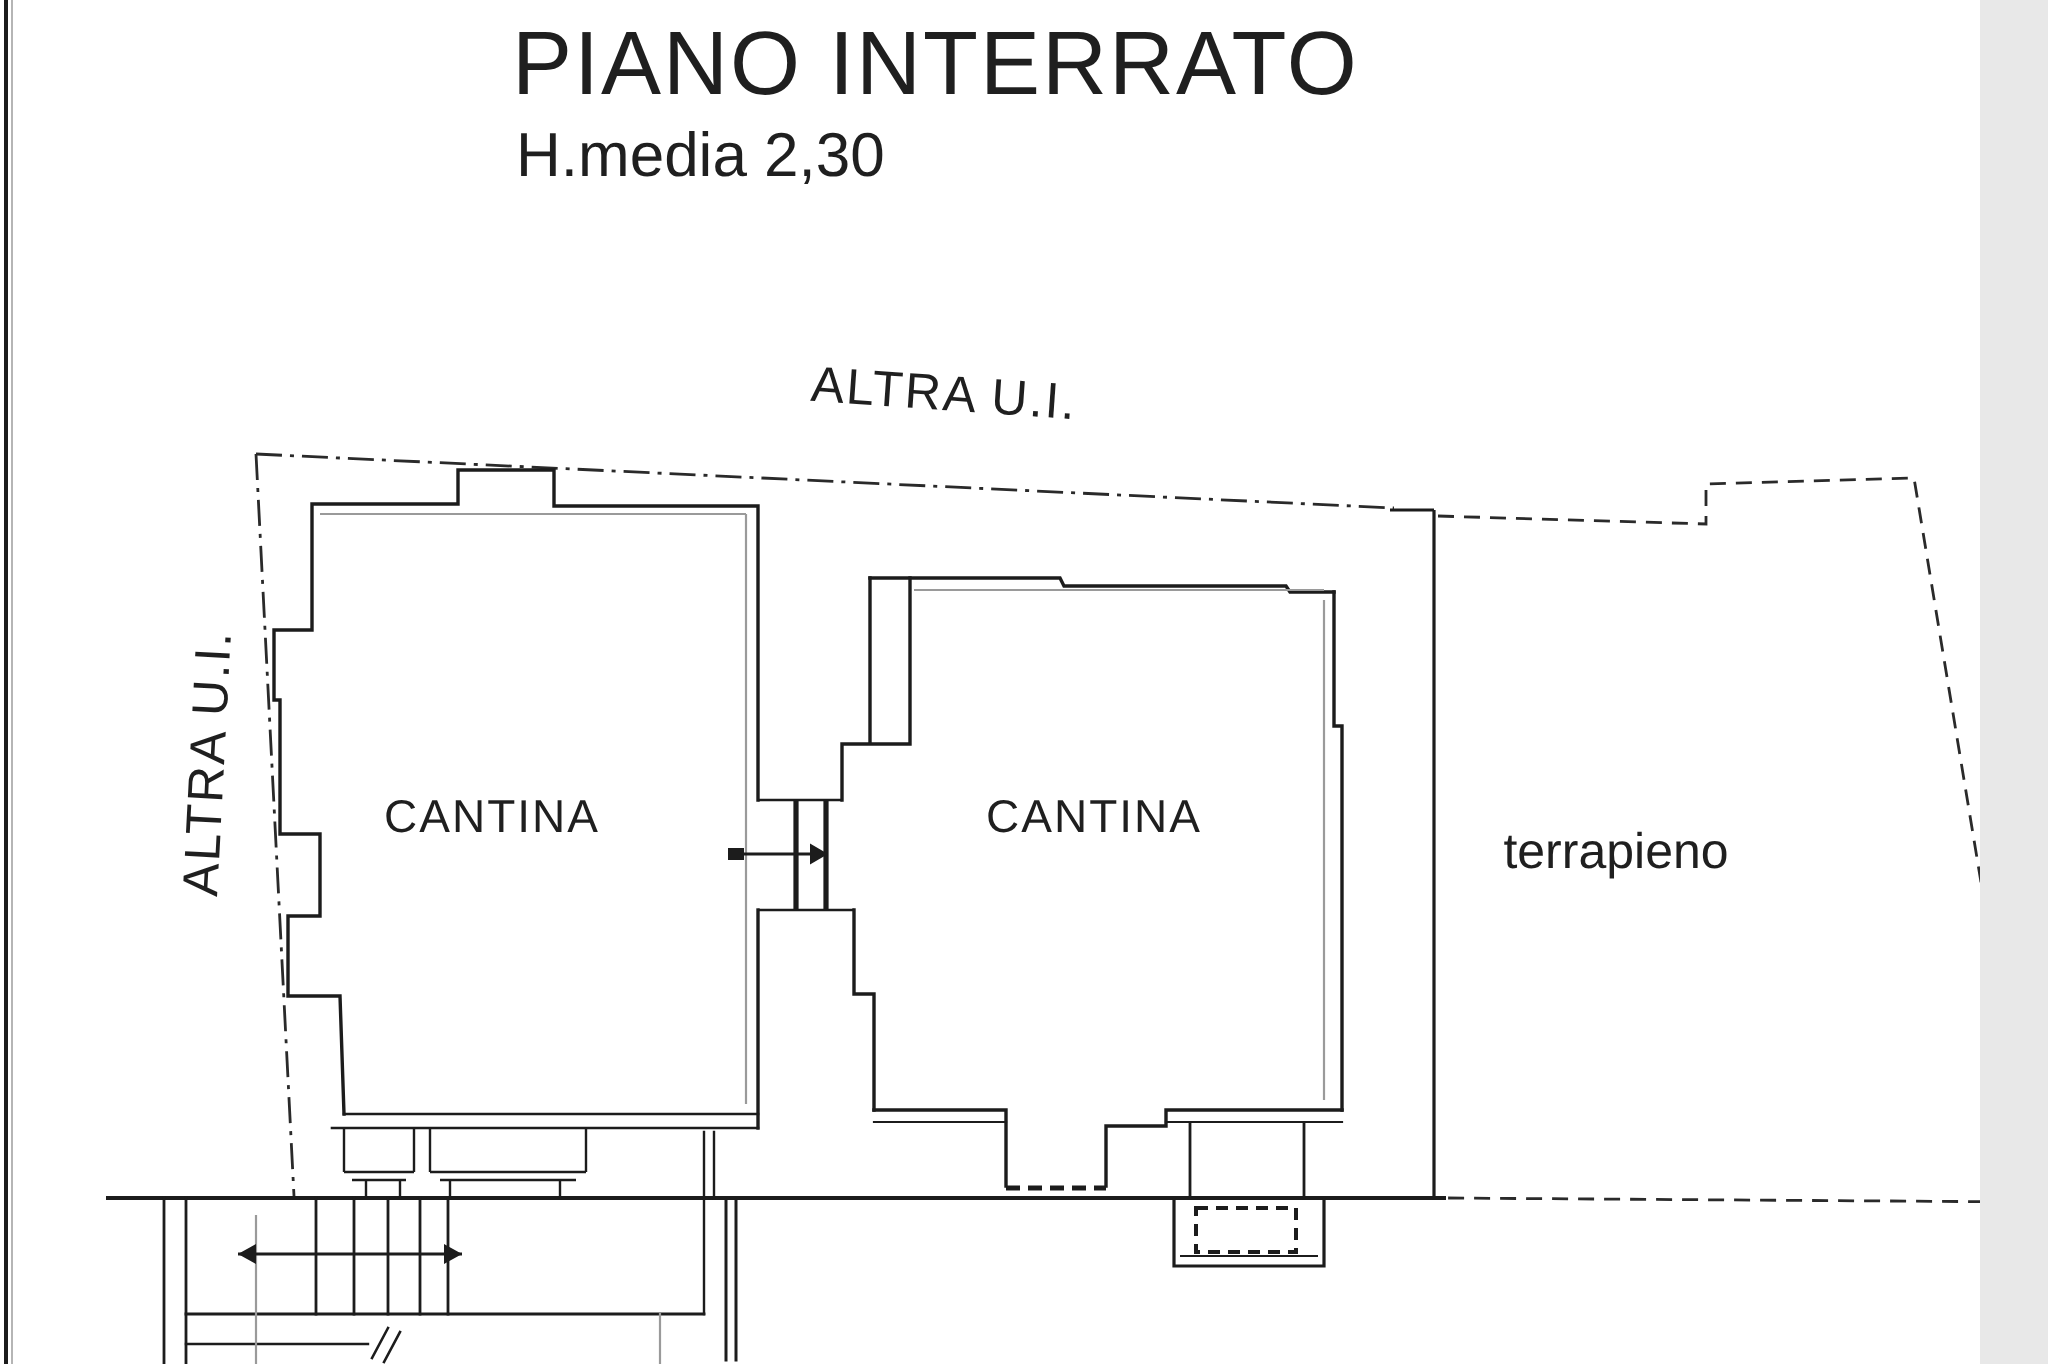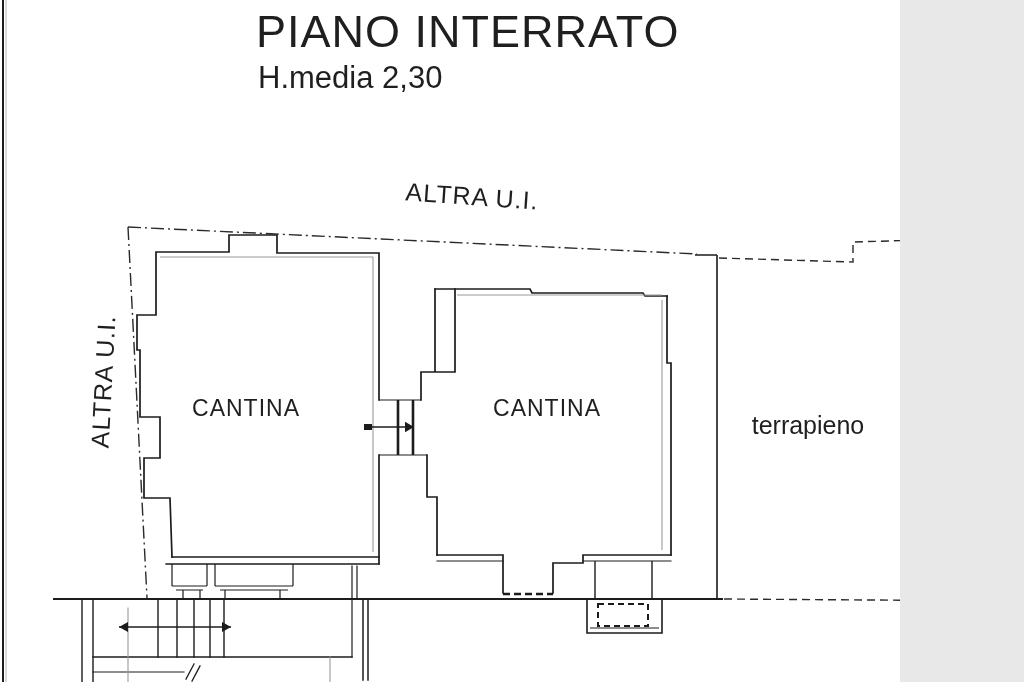--- a/index.html
+++ b/index.html
@@ -1,18 +1,18 @@
 <!DOCTYPE html>
 <html><head>
 <meta charset="utf-8">
 <style>
   html,body{margin:0;padding:0;background:#e8e8e8;}
   .sheet{
     position:relative;
-    width:900px;height:682px;
+    width:990px;height:682px;
     background:#ffffff;
     font-family:"Liberation Sans", sans-serif;
     overflow:hidden;
     text-align:right;
   }
   svg{display:block;}
   text{fill:#1f1f1f;}
   .t-title{font-size:45px;letter-spacing:1px;}
   .t-sub{font-size:31px;}
   .t-room{font-size:23px;letter-spacing:1px;}

